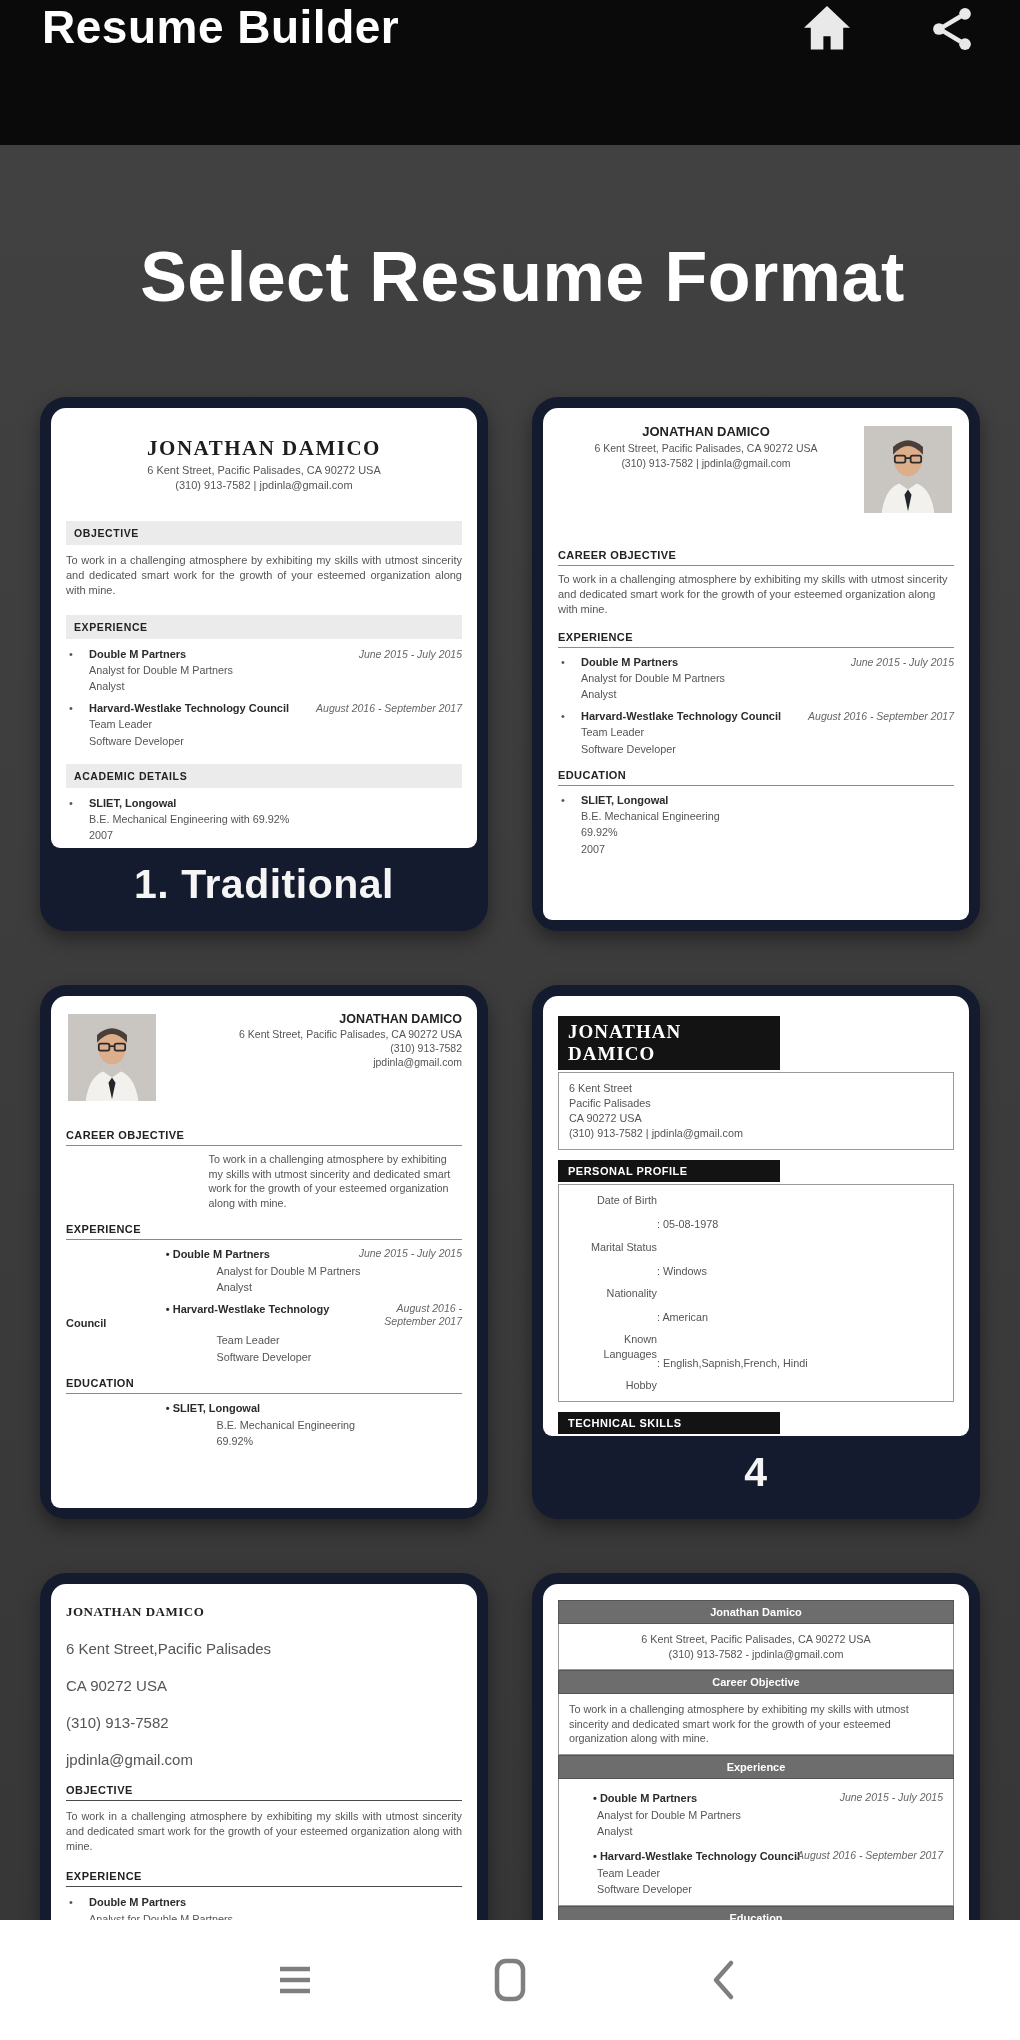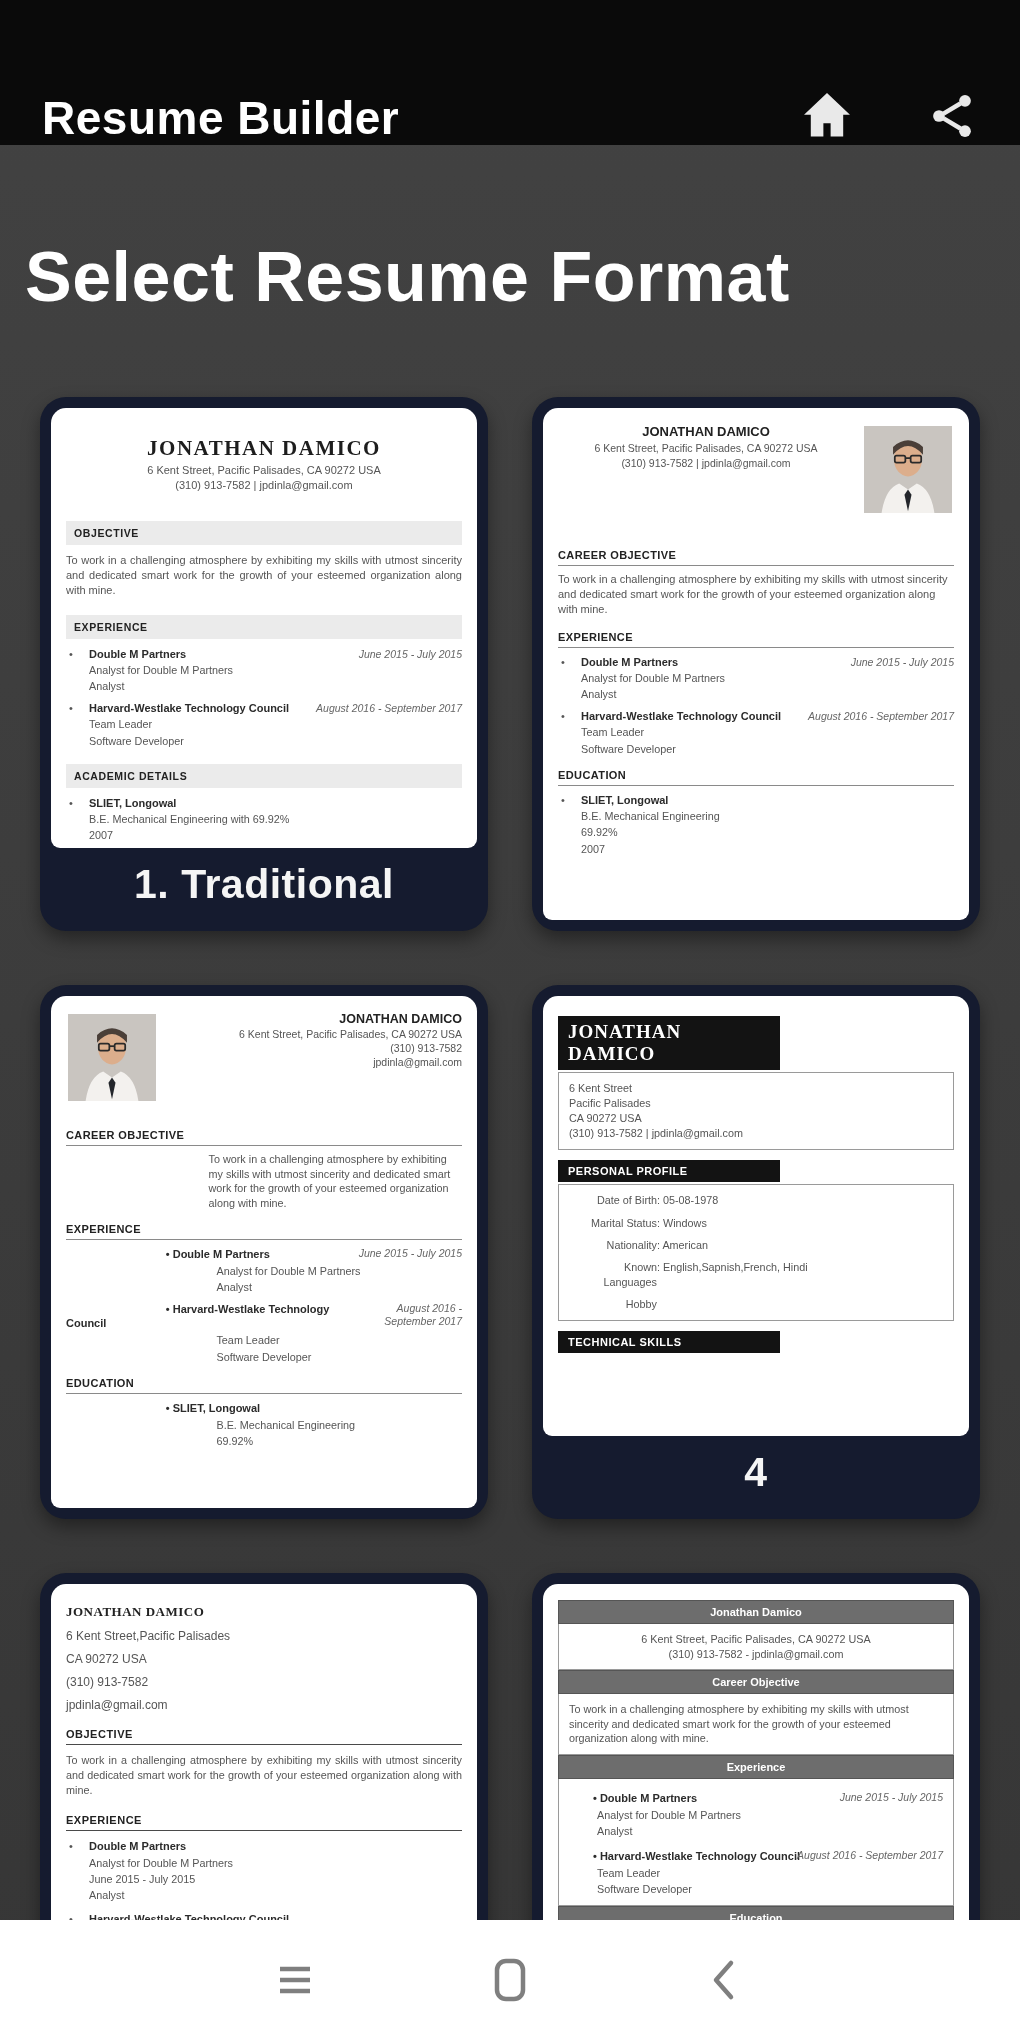--- a/index.html
+++ b/index.html
@@ -3,27 +3,27 @@
 <meta charset="utf-8">
 <style>
   html,body{margin:0;padding:0;}
   body{
     width:1020px;height:2040px;overflow:hidden;position:relative;
     background:linear-gradient(#424242,#363636);
     font-family:"Liberation Sans",sans-serif;
     -webkit-font-smoothing:antialiased;
   }
   
-  .appbar{height:145px;background:#0a0a0a;display:flex;align-items:flex-end;padding:0 42px;box-sizing:border-box;gap:19px;}
+  .appbar{height:145px;background:#0a0a0a;display:flex;align-items:flex-start;padding:0 42px;box-sizing:border-box;gap:19px;}
   .appbar-title{color:#fff;font-size:46px;font-weight:bold;letter-spacing:.5px;}
   .appbar-icons{margin-left:auto;display:flex;align-items:center;gap:70px;}
   .appbar-icons svg{display:block;}
   
   .content{position:relative;height:1775px;overflow:hidden;}
-  .page-heading{color:#fff;font-size:70px;font-weight:800;text-align:left;margin:92px 0 0;letter-spacing:.5px;padding-left:25px;}
+  .page-heading{color:#fff;font-size:70px;font-weight:800;text-align:center;margin:92px 0 0;letter-spacing:.5px;padding-left:25px;}
   .grid{display:grid;grid-template-columns:448px 448px;column-gap:44px;row-gap:54px;padding:0 40px;margin-top:80px;}
   
   .card{background:#151b2f;border-radius:26px;padding:11px;height:534px;box-sizing:border-box;
         display:flex;flex-direction:column;box-shadow:0 8px 18px rgba(0,0,0,.4);}
   .page{background:#fff;border-radius:15px 15px 9px 9px;flex:1;overflow:hidden;position:relative;
         padding:16px 15px;box-sizing:border-box;color:#333;}
   .card-label{height:72px;flex:none;display:flex;align-items:center;justify-content:center;
         color:#f5f5f5;font-size:41px;font-weight:600;letter-spacing:.5px;}
   
   .r-row{display:flex;align-items:baseline;font-size:11px;margin-top:7px;line-height:1.3;}
@@ -56,24 +56,24 @@
   .f3-date{position:absolute;top:0;right:0;width:29%;text-align:right;font-style:italic;color:#666;font-size:10.5px;line-height:1.3;font-weight:normal;}
   .f3-sub{margin-left:38%;font-size:10.8px;color:#555;margin-top:2px;line-height:1.32;}
   
   .f4-bar{background:#131313;color:#fff;display:block;width:56%;padding:5px 10px;font-weight:bold;box-sizing:border-box;}
   .f4-name{font-family:"Liberation Serif",serif;font-size:19px;letter-spacing:1px;margin-top:4px;}
   .f4-h{font-size:11px;letter-spacing:.5px;margin-top:10px;}
   .f4-box{border:1px solid #9a9a9a;padding:8px 10px;font-size:10.8px;color:#555;margin-top:2px;line-height:1.4;}
   .f4-row{display:flex;margin-bottom:7px;}
   .f4-row:last-child{margin-bottom:0;}
   .f4-lab{width:88px;flex:none;color:#555;text-align:right;}
-  .f4-val{flex:1;color:#555;}
+  .f4-val{flex:1;color:#555;margin-top:24px;}
   
   .f5-name{font-family:"Liberation Serif",serif;font-weight:bold;font-size:13px;letter-spacing:.5px;margin-top:4px;color:#222;}
-  .f5-contact{font-size:12px;color:#555;margin-top:9px;}
+  .f5-contact{font-size:15px;color:#555;margin-top:20px;}
   .f5-h{font-size:11px;font-weight:bold;color:#222;letter-spacing:.5px;border-bottom:1.5px solid #4a4a4a;padding-bottom:4px;margin:16px 0 8px;}
   .f5-body{font-size:10.8px;color:#555;line-height:1.4;}
   
   .f6-bar{background:#6d6d6d;color:#fff;text-align:center;font-weight:bold;font-size:11px;padding:5px 4px;border:1px solid #555;}
   .f6-box{border:1px solid #9a9a9a;border-top:none;padding:8px 10px;font-size:10.8px;color:#555;line-height:1.35;}
   .f6-center{text-align:center;}
   .f6-item{position:relative;margin-top:4px;}
   .f6-titleline{font-size:11px;font-weight:bold;color:#2b2b2b;text-indent:24px;padding-right:38%;line-height:1.35;}
   .f6-date{position:absolute;top:0;right:0;width:40%;text-align:right;font-style:italic;color:#666;font-size:10.5px;font-weight:normal;line-height:1.3;}
   .f6-sub{margin-left:28px;font-size:10.8px;color:#555;margin-top:2px;}

